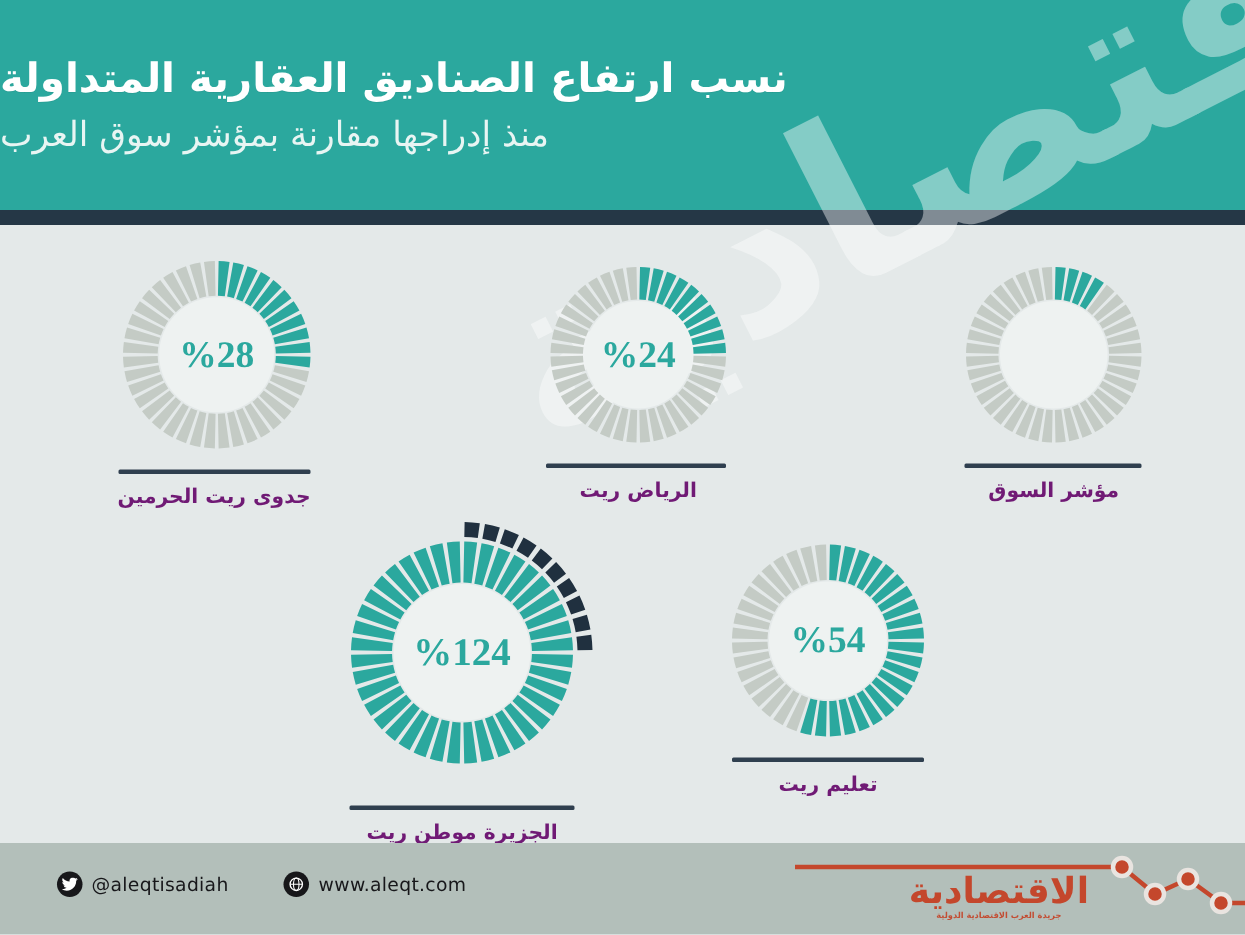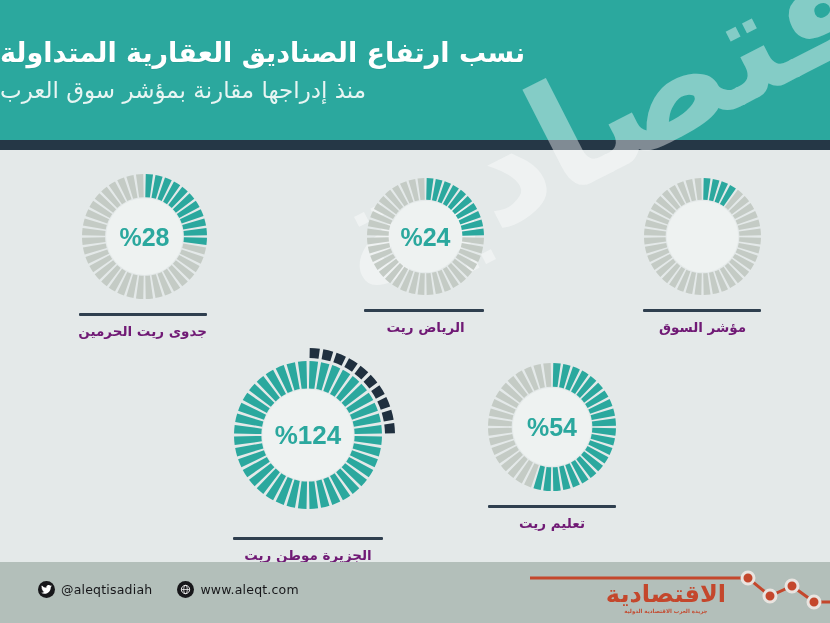--- a/index.html
+++ b/index.html
@@ -39,39 +39,39 @@
   }
 
   
   .charts{position:absolute;left:0;top:150px;width:830px;height:412px;}
   .chart{position:absolute;text-align:center;}
   .chart .ring-wrap{position:relative;margin:0 auto;}
   .chart svg{display:block;overflow:visible;}
   .chart .pct{
     position:absolute;left:0;right:0;top:50%;transform:translateY(-50%);
     color:#2ba89e;font-weight:bold;line-height:1;
-    font-family:Liberation Sans, sans-serif;
+    font-family:Liberation Serif, serif;
     direction:ltr;
   }
   .chart .rule{
     height:3px;background:#2f3f4f;margin:0 auto;border-radius:1px;
   }
   .chart .cap{
     color:#701a75;font-size:13.5px;font-weight:bold;margin-top:7px;
     white-space:nowrap;
   }
 
   
   .footer{
     position:absolute;left:0;top:562px;width:830px;height:61px;
     background:#b3bfba;overflow:hidden;
   }
   .social{
     position:absolute;left:38px;top:19px;
-    display:flex;align-items:flex-start;gap:9px;direction:ltr;
+    display:flex;align-items:flex-start;gap:21px;direction:ltr;
   }
   .social .grp{display:flex;align-items:center;gap:6px;}
   .social .grp + .grp{margin-left:16px;}
   .ic{
     width:17px;height:17px;border-radius:50%;background:#17171a;
     display:inline-flex;align-items:center;justify-content:center;flex:0 0 auto;
   }
   .ic svg{display:block;}
   .social .txt{
     color:#17171a;font-size:12.5px;font-family:"DejaVu Sans","Liberation Sans",sans-serif;

